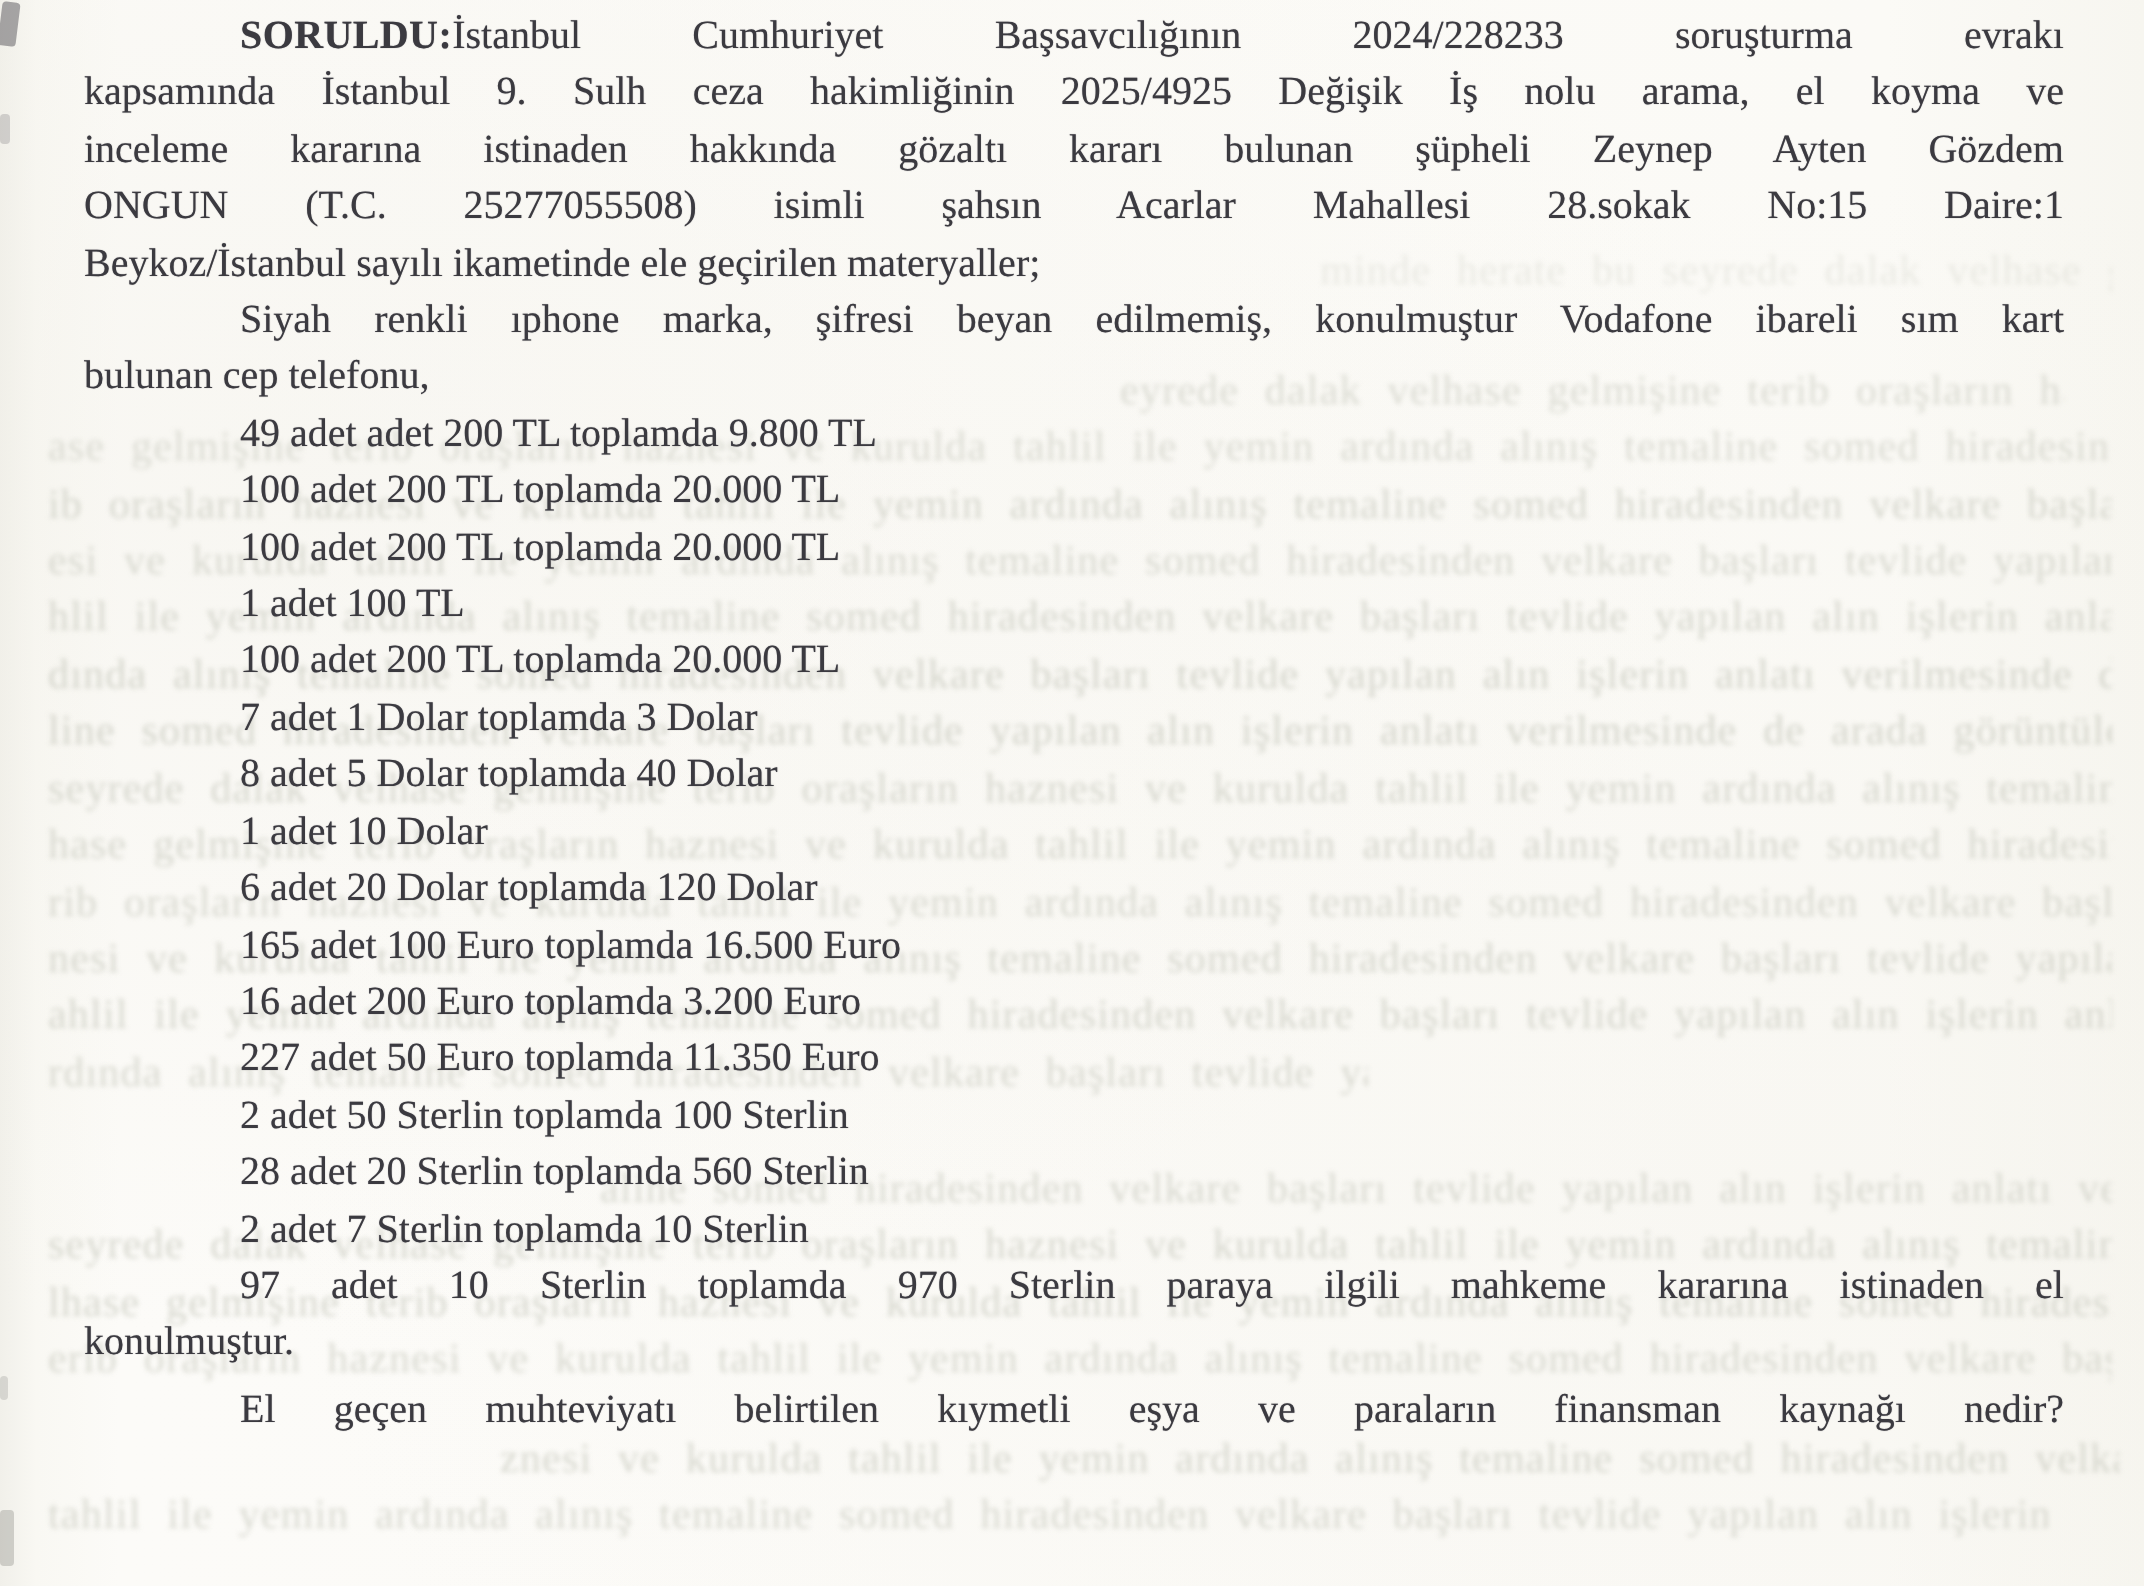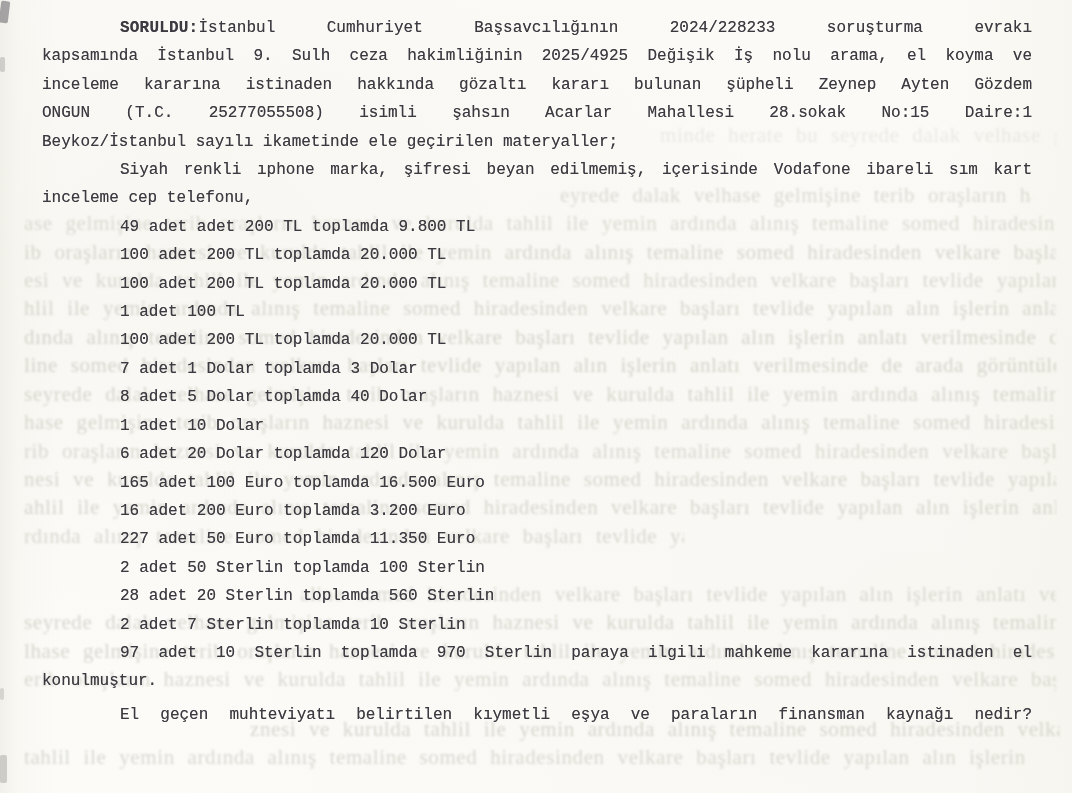--- a/index.html
+++ b/index.html
@@ -11,24 +11,23 @@
   .page{
     position:relative;width:1072px;height:793px;overflow:hidden;
     background:
       radial-gradient(ellipse at 15% 30%, rgba(240,238,230,.35), rgba(0,0,0,0) 55%),
       radial-gradient(ellipse at 85% 75%, rgba(242,240,233,.3), rgba(0,0,0,0) 60%),
       linear-gradient(90deg,#f1f0ea 0px,#f9f8f3 18px,#fcfbf8 60px,#fbfaf6 88%,#f7f6f0 100%);
     color:#3b3a40;
   }
   
   .content{
-    position:absolute;left:42px;top:14px;width:990px;z-index:2;
-    font-size:16px;line-height:28.4px;
+    position:absolute;left:42px;top:4px;width:990px;z-index:2;
+    font-size:20px;line-height:28.4px;
     text-shadow:0 0 .5px rgba(45,44,52,.55);
-    font-family:Liberation Mono, monospace;
   }
   .line{min-height:28.4px;}
   .jfull{text-align:justify;text-align-last:justify;}
   .ind{padding-left:78px;}
   .bold{font-weight:bold;letter-spacing:.2px;}
   .items .item{padding-left:78px;white-space:nowrap;}
   .qgap{margin-top:5px;}
   
   .ghost-layer{position:absolute;inset:0;z-index:1;}
   .ghost-line{
@@ -78,22 +77,22 @@
   <div class="edge-mark m4"></div>
 
   <div class="content">
 
     <div class="line jfull ind"><span class="bold">SORULDU:</span><span>İstanbul Cumhuriyet Başsavcılığının 2024/228233 soruşturma evrakı</span></div>
     <div class="line jfull">kapsamında İstanbul 9. Sulh ceza hakimliğinin 2025/4925 Değişik İş nolu arama, el koyma ve</div>
     <div class="line jfull">inceleme kararına istinaden hakkında gözaltı kararı bulunan şüpheli Zeynep Ayten Gözdem</div>
     <div class="line jfull">ONGUN (T.C. 25277055508) isimli şahsın Acarlar Mahallesi 28.sokak No:15 Daire:1</div>
     <div class="line">Beykoz/İstanbul sayılı ikametinde ele geçirilen materyaller;</div>
 
-    <div class="line jfull ind">Siyah renkli ıphone marka, şifresi beyan edilmemiş, içerisinde Vodafone ibareli sım kart</div>
-    <div class="line">inceleme cep telefonu,</div>
+    <div class="line jfull ind">Siyah renkli ıphone marka, şifresi beyan edilmemiş, konulmuştur Vodafone ibareli sım kart</div>
+    <div class="line">bulunan cep telefonu,</div>
 
     <div class="items">
         <div class="item line">49 adet adet 200 TL toplamda 9.800 TL</div>
         <div class="item line">100 adet 200 TL toplamda 20.000 TL</div>
         <div class="item line">100 adet 200 TL toplamda 20.000 TL</div>
         <div class="item line">1 adet 100 TL</div>
         <div class="item line">100 adet 200 TL toplamda 20.000 TL</div>
         <div class="item line">7 adet 1 Dolar toplamda 3 Dolar</div>
         <div class="item line">8 adet 5 Dolar toplamda 40 Dolar</div>
         <div class="item line">1 adet 10 Dolar</div>

